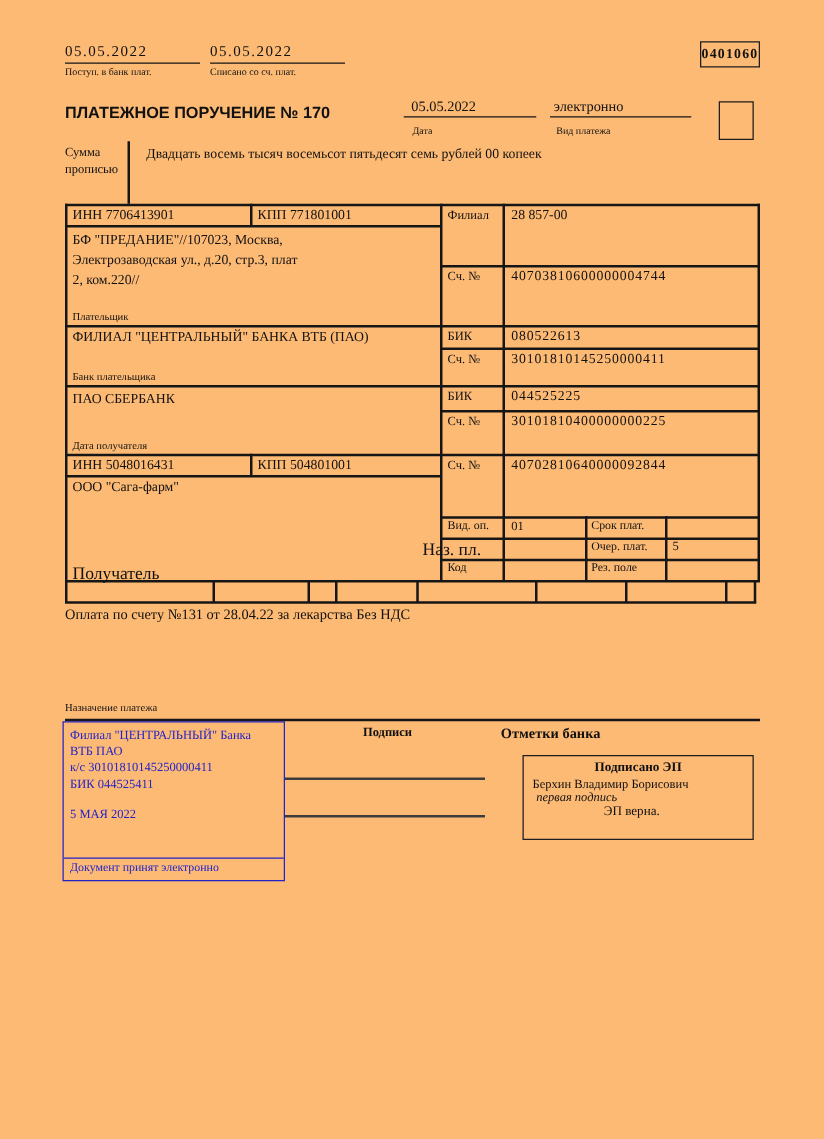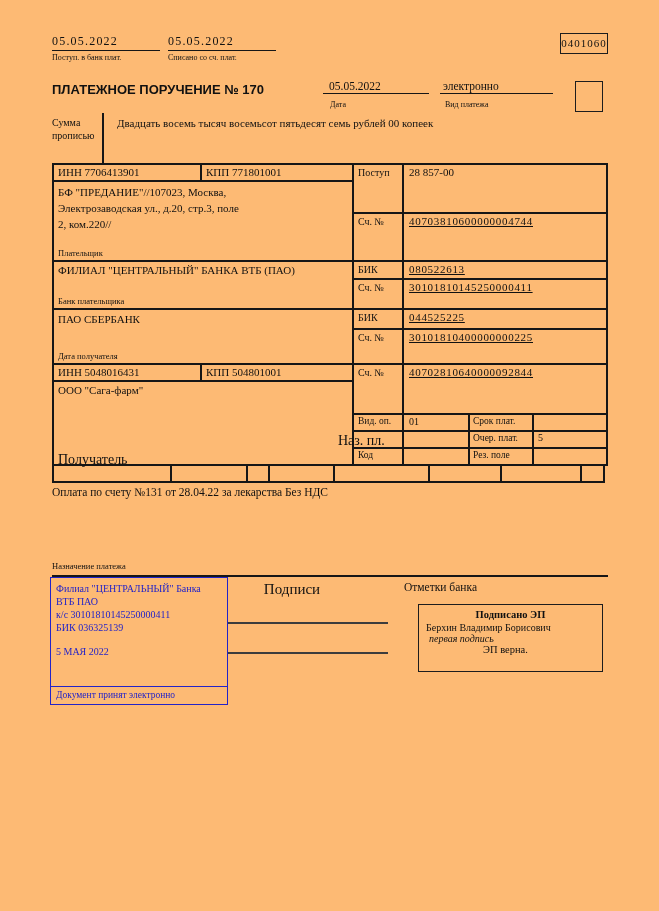--- a/index.html
+++ b/index.html
@@ -5,26 +5,26 @@
   html,body{margin:0;padding:0;background:#e8e8e8;}
   .page{position:relative;width:659px;height:911px;background:#fdba74;margin:0 auto;overflow:hidden;
         font-family:"Liberation Serif","DejaVu Serif",serif;color:#111;}
   .abs{position:absolute;}
   .sans{font-family:"Liberation Sans","DejaVu Sans",sans-serif;}
   .hl{position:absolute;height:1.7px;background:#161616;}
   .vl{position:absolute;width:1.7px;background:#161616;}
   .f11{font-size:11px;line-height:1.15;}
   .f10{font-size:10px;line-height:1.1;}
   .lbl{font-size:8px;line-height:1.1;color:#111;}
-  .num{letter-spacing:.7px;text-decoration:underline;}
+  .num{letter-spacing:.7px;}
   .uline{border-bottom:1.6px solid #161616;}
   .blue{color:#2323c8;}
   .stampbox{border:1.6px solid #2323c8;}
   .bankbox{border:1.6px solid #1d1d1d;}
-  .ctr{text-align:center;}
+  .ctr{text-align:center;font-weight:bold;}
 </style>
 </head>
 <body>
 
 <div class="page">
 
   <div class="abs uline" style="left:52px;top:34px;width:108px;font-size:12px;letter-spacing:1.2px;padding-bottom:1px">05.05.2022</div>
   <div class="abs lbl" style="left:52px;top:54px">Поступ. в банк плат.</div>
   <div class="abs uline" style="left:168px;top:34px;width:108px;font-size:12px;letter-spacing:1.2px;padding-bottom:1px">05.05.2022</div>
   <div class="abs lbl" style="left:168px;top:54px">Списано со сч. плат.</div>
@@ -70,26 +70,26 @@
   <div class="vl" style="left:170px;top:464px;height:18px"></div>
   <div class="vl" style="left:246px;top:464px;height:18px"></div>
   <div class="vl" style="left:268px;top:464px;height:18px"></div>
   <div class="vl" style="left:333px;top:464px;height:18px"></div>
   <div class="vl" style="left:428px;top:464px;height:18px"></div>
   <div class="vl" style="left:500px;top:464px;height:18px"></div>
   <div class="vl" style="left:580px;top:464px;height:18px"></div>
 
   <div class="abs f11" style="left:58px;top:166px">ИНН 7706413901</div>
   <div class="abs f11" style="left:206px;top:166px">КПП 771801001</div>
-  <div class="abs f10" style="left:358px;top:167px">Поступ</div>
+  <div class="abs f10" style="left:358px;top:167px">Филиал</div>
   <div class="abs f11" style="left:409px;top:166px">28 857-00</div>
 
   <div class="abs f11" style="left:58px;top:185px;width:292px;line-height:1.45">
     <div>БФ "ПРЕДАНИЕ"//107023, Москва,</div>
-    <div>Электрозаводская ул., д.20, стр.3, поле</div>
+    <div>Электрозаводская ул., д.20, стр.3, плат</div>
     <div>2, ком.220//</div>
   </div>
   <div class="abs f10" style="left:358px;top:216px">Сч. №</div>
   <div class="abs f11 num" style="left:409px;top:215px">40703810600000004744</div>
   <div class="abs lbl" style="left:58px;top:249px;font-size:8.5px">Плательщик</div>
 
   <div class="abs f11" style="left:58px;top:264px">ФИЛИАЛ "ЦЕНТРАЛЬНЫЙ" БАНКА ВТБ (ПАО)</div>
   <div class="abs f10" style="left:358px;top:264px">БИК</div>
   <div class="abs f11 num" style="left:409px;top:263px">080522613</div>
   <div class="abs f10" style="left:358px;top:282px">Сч. №</div>
@@ -121,28 +121,28 @@
 
   <div class="abs" style="left:52px;top:486px;font-size:11.5px">Оплата по счету №131 от 28.04.22 за лекарства Без НДС</div>
   <div class="abs lbl" style="left:52px;top:562px;font-size:8.5px">Назначение платежа</div>
   <div class="hl" style="left:52px;top:575px;width:556px"></div>
 
   <div class="abs stampbox blue" style="left:50px;top:577px;width:176px;height:126px">
     <div style="padding:4px 5px 0 5px;font-size:10px;line-height:1.3">
       <div>Филиал "ЦЕНТРАЛЬНЫЙ" Банка</div>
       <div>ВТБ ПАО</div>
       <div>к/с 30101810145250000411</div>
-      <div>БИК 036325139</div>
+      <div>БИК 044525411</div>
       <div style="height:11px"></div>
       <div>5 МАЯ 2022</div>
     </div>
     <div style="position:absolute;left:0;right:0;bottom:0;border-top:1.6px solid #2323c8;padding:3px 5px 4px 5px;font-size:9.5px">Документ принят электронно</div>
   </div>
 
-  <div class="abs ctr" style="left:212px;top:581px;width:160px;font-size:15px">Подписи</div>
+  <div class="abs ctr" style="left:230px;top:581px;width:160px;font-size:10px">Подписи</div>
   <div class="abs" style="left:228px;top:622px;width:160px;height:1.8px;background:#3c3c3c"></div>
   <div class="abs" style="left:228px;top:652px;width:160px;height:1.8px;background:#3c3c3c"></div>
 
   <div class="abs ctr" style="left:368px;top:581px;width:145px;font-size:11.5px">Отметки банка</div>
   <div class="abs bankbox" style="left:418px;top:604px;width:183px;height:66px">
     <div class="ctr" style="padding-top:4px;font-size:10.5px;font-weight:bold">Подписано ЭП</div>
     <div style="padding-left:7px;font-size:10px;margin-top:2px">Берхин Владимир Борисович</div>
     <div style="padding-left:10px;font-size:10px;font-style:italic">первая подпись</div>
     <div style="padding-left:64px;font-size:10.5px;font-weight:normal">ЭП верна.</div>
   </div>

